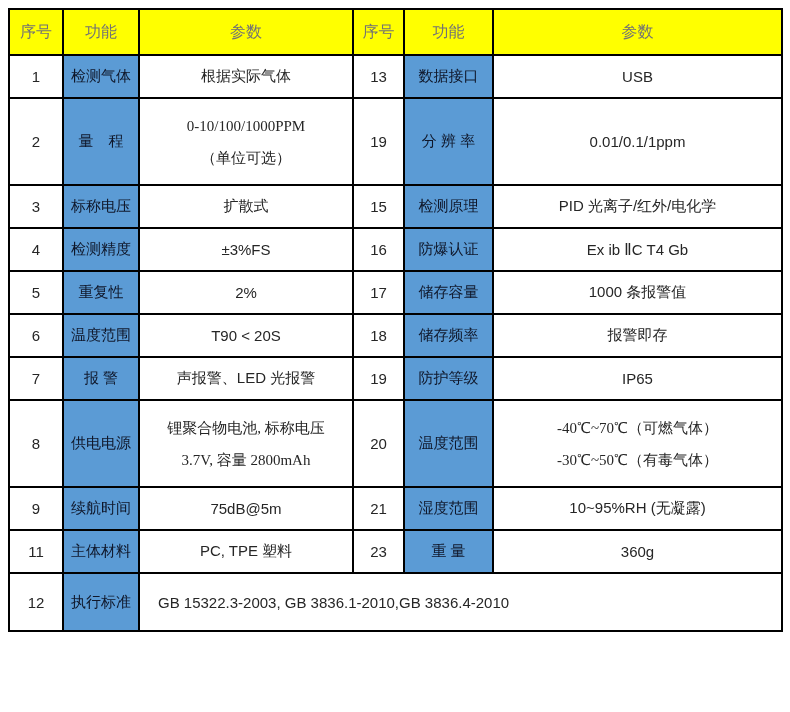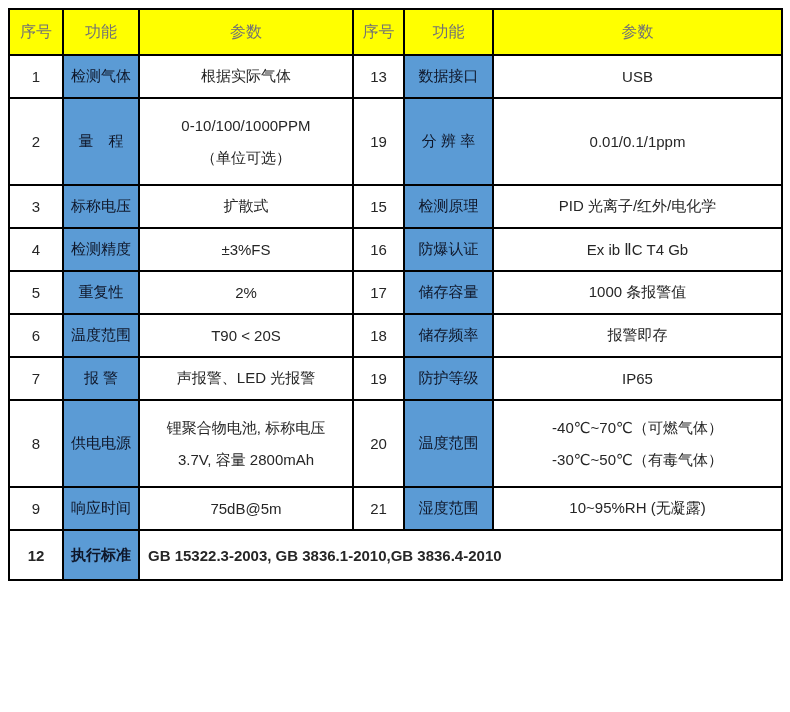--- a/index.html
+++ b/index.html
@@ -36,26 +36,26 @@
     font-size: 15px;
     color: #262626;
     background: #ffffff;
   }
   .spec-table td.func {
     background: #5b9bd5;
     color: #0f172a;
   }
   tr.row-std  { height: 43px; }
   tr.row-tall { height: 87px; }
-  tr.row-last { height: 50px; font-weight: bold; }
-  .pline  { line-height: 20px; }
+  tr.row-last { height: 58px; }
+  .pline  { line-height: 20px; font-family: Liberation Serif, serif; }
   .pline2 { margin-top: 12px; }
   td.param-left {
     text-align: left;
-    padding-left: 8px;
+    padding-left: 18px;
   }
 </style>
 </head>
 <body>
 
 <table class="spec-table">
   <colgroup>
     <col style="width:54px">
       <col style="width:76px">
       <col style="width:214px">
@@ -150,28 +150,36 @@
     <td class="no">20</td>
     <td class="func">温度范围</td>
     <td class="param">
       <div class="pline">-40℃~70℃（可燃气体）</div>
       <div class="pline pline2">-30℃~50℃（有毒气体）</div>
     </td>
   </tr>
 
   <tr class="row-std">
     <td class="no">9</td>
-    <td class="func">响应时间</td>
+    <td class="func">续航时间</td>
     <td class="param">75dB@5m</td>
     <td class="no">21</td>
     <td class="func">湿度范围</td>
     <td class="param">10~95%RH (无凝露)</td>
   </tr>
 
 
+  <tr class="row-std">
+    <td class="no">11</td>
+    <td class="func">主体材料</td>
+    <td class="param">PC, TPE 塑料</td>
+    <td class="no">23</td>
+    <td class="func">重 量</td>
+    <td class="param">360g</td>
+  </tr>
 
   <tr class="row-last">
     <td class="no">12</td>
     <td class="func">执行标准</td>
     <td class="param param-left" colspan="4">GB 15322.3-2003, GB 3836.1-2010,GB 3836.4-2010</td>
   </tr>
 </tbody>
   </table>
 
 </body></html>

